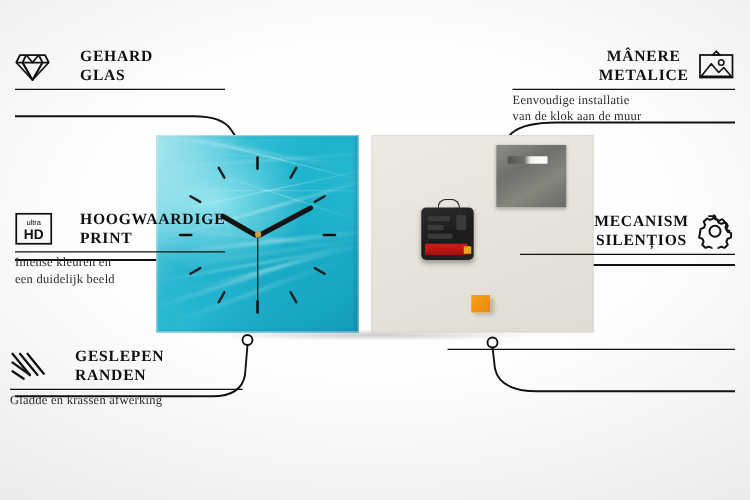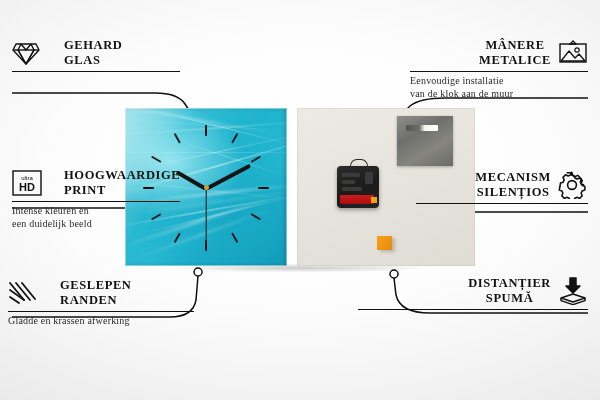--- a/index.html
+++ b/index.html
@@ -279,29 +279,16 @@
           </g>
         </svg>
       </span>
       <span class="ftitle">MECANISM
 SILENȚIOS</span>
     </div>
     <div class="rule"></div>
   </div>
 
   <div class="feat right" id="f-spacer">
-    <div class="hdrow">
-      <span class="ficon">
-        <svg width="30" height="28" viewBox="0 0 30 28">
-          <g fill="none" stroke="#111" stroke-width="1.5" stroke-linejoin="round">
-            <path d="M12 1 h6 v8 h4 l-7 7 -7-7 h4 z" fill="#111" stroke="#111"></path>
-            <path d="M15 17 l12 4 -12 4 -12-4 z"></path>
-            <path d="M3 21 v2.6 l12 4 12-4 V21"></path>
-          </g>
-        </svg>
-      </span>
-      <span class="ftitle">DISTANȚIER
-SPUMĂ</span>
-    </div>
     <div class="rule"></div>
   </div>
 
 </div>
 
 </body></html>

